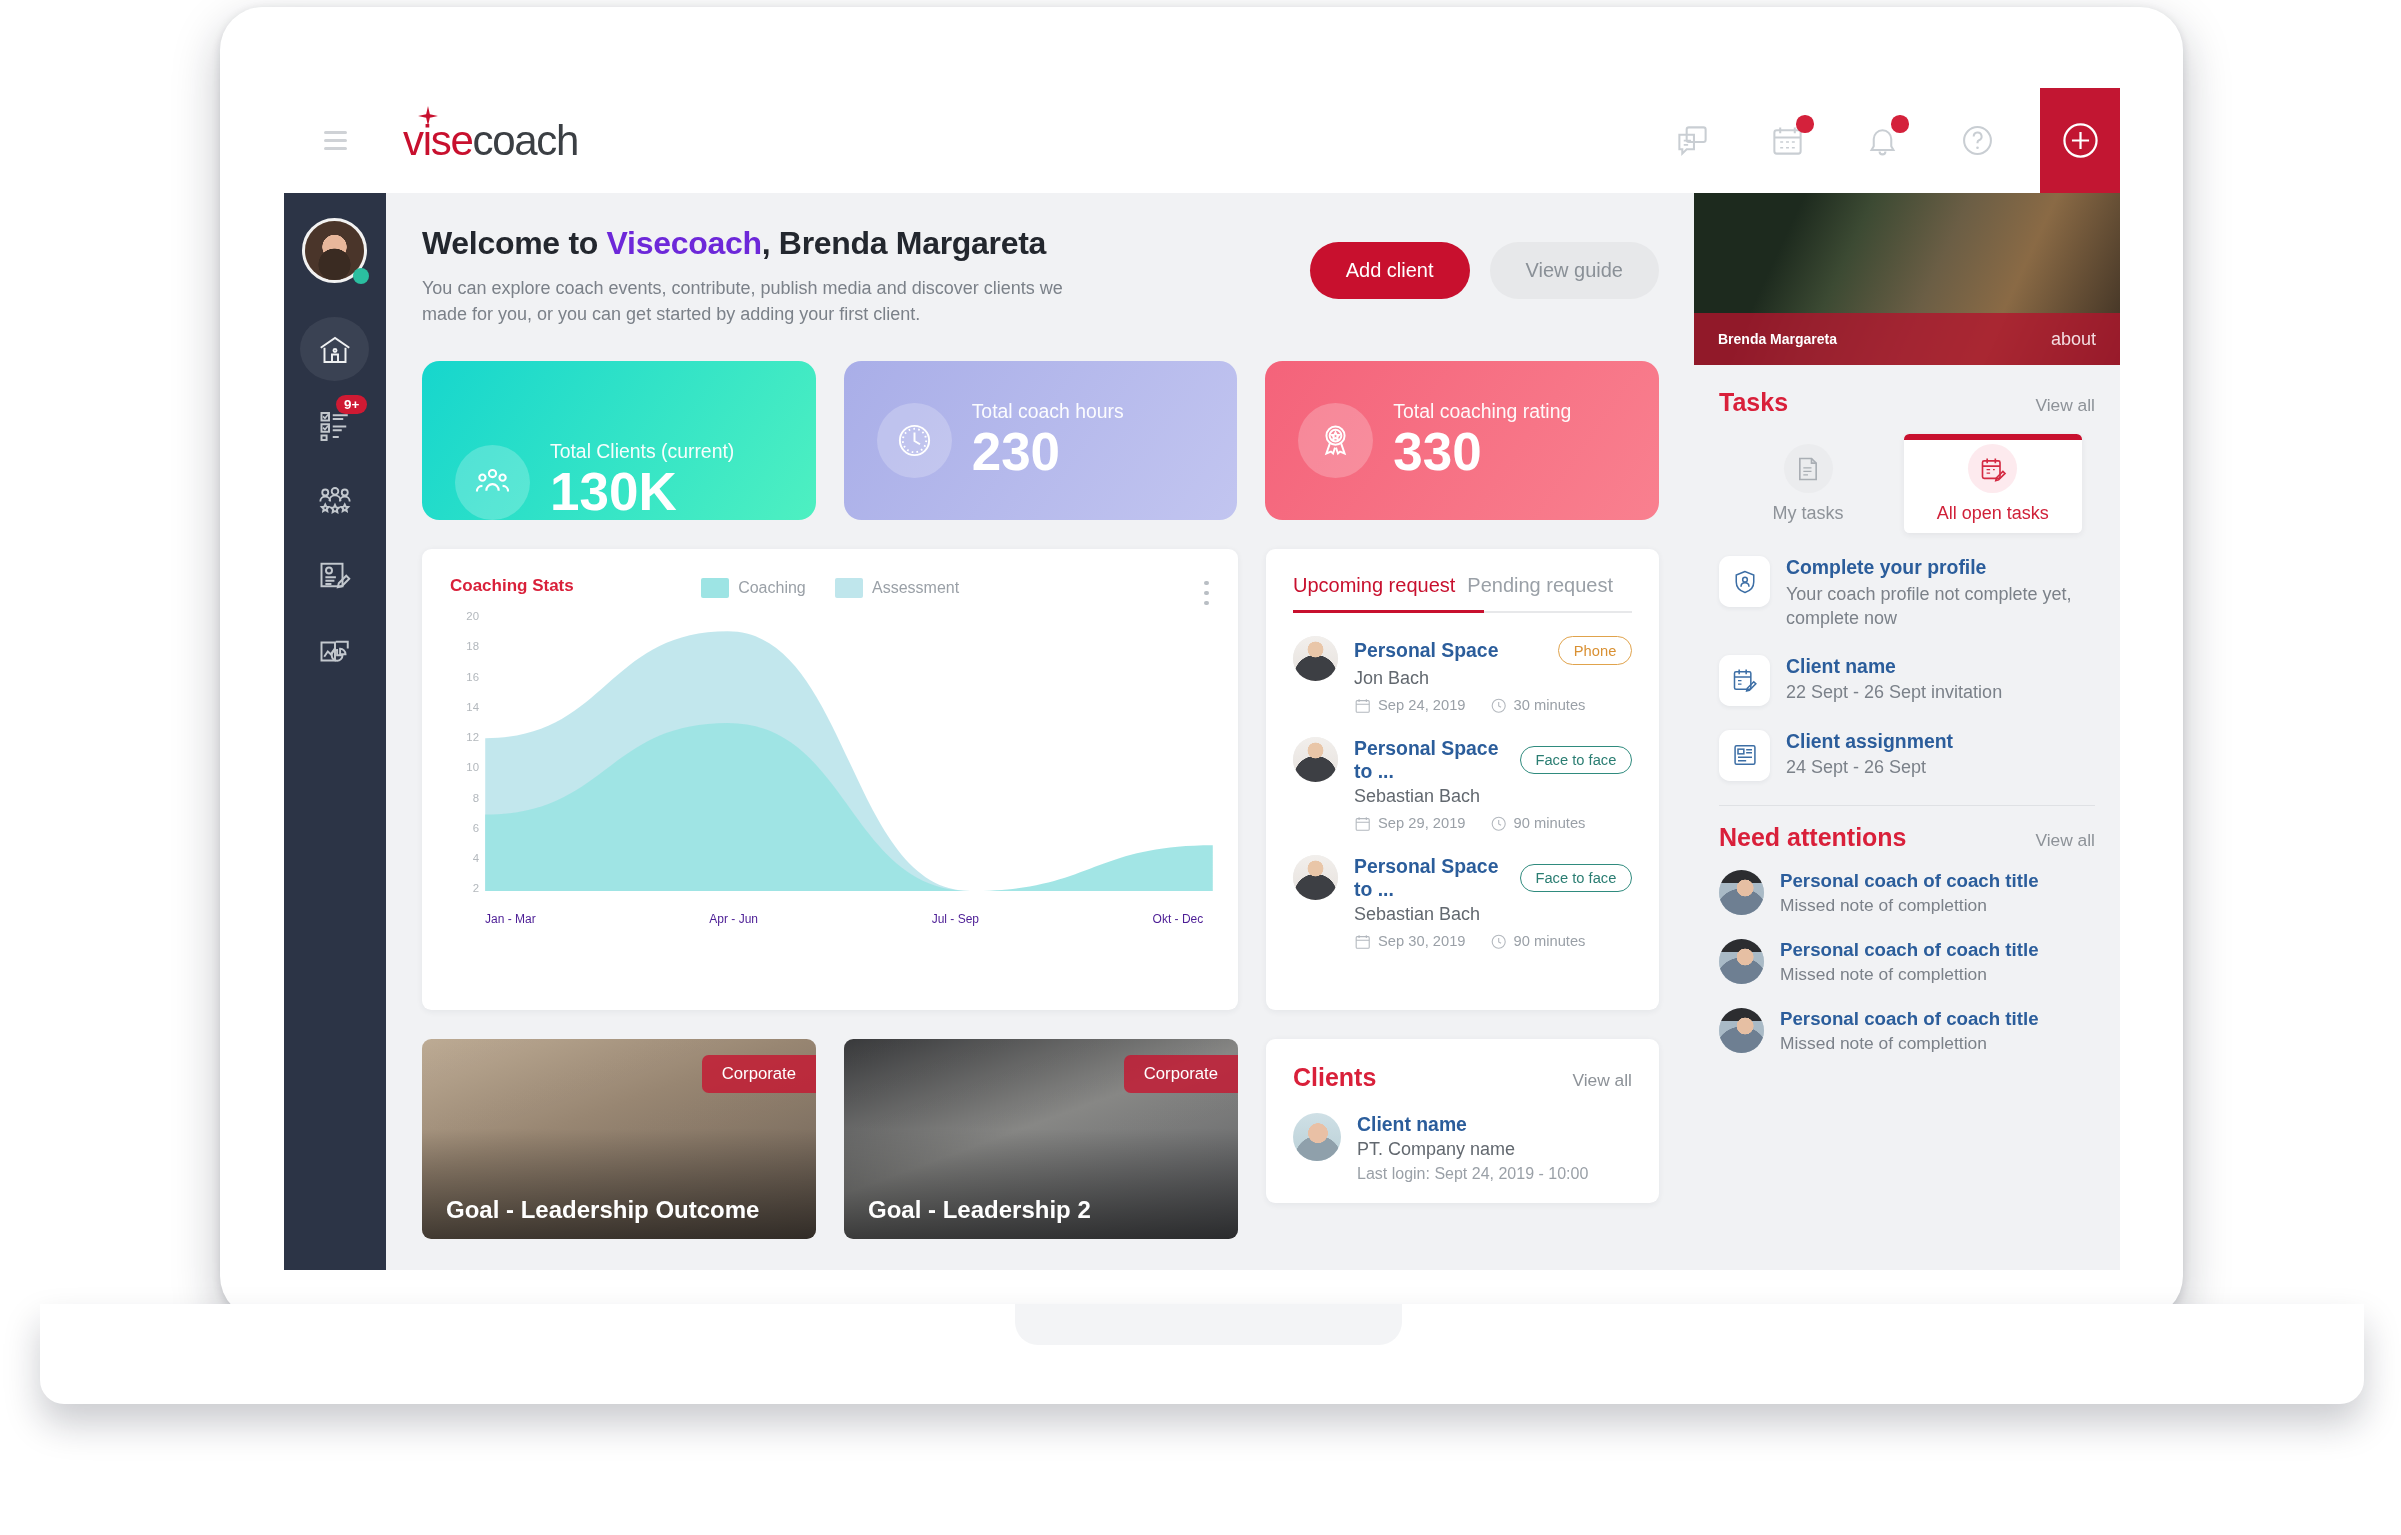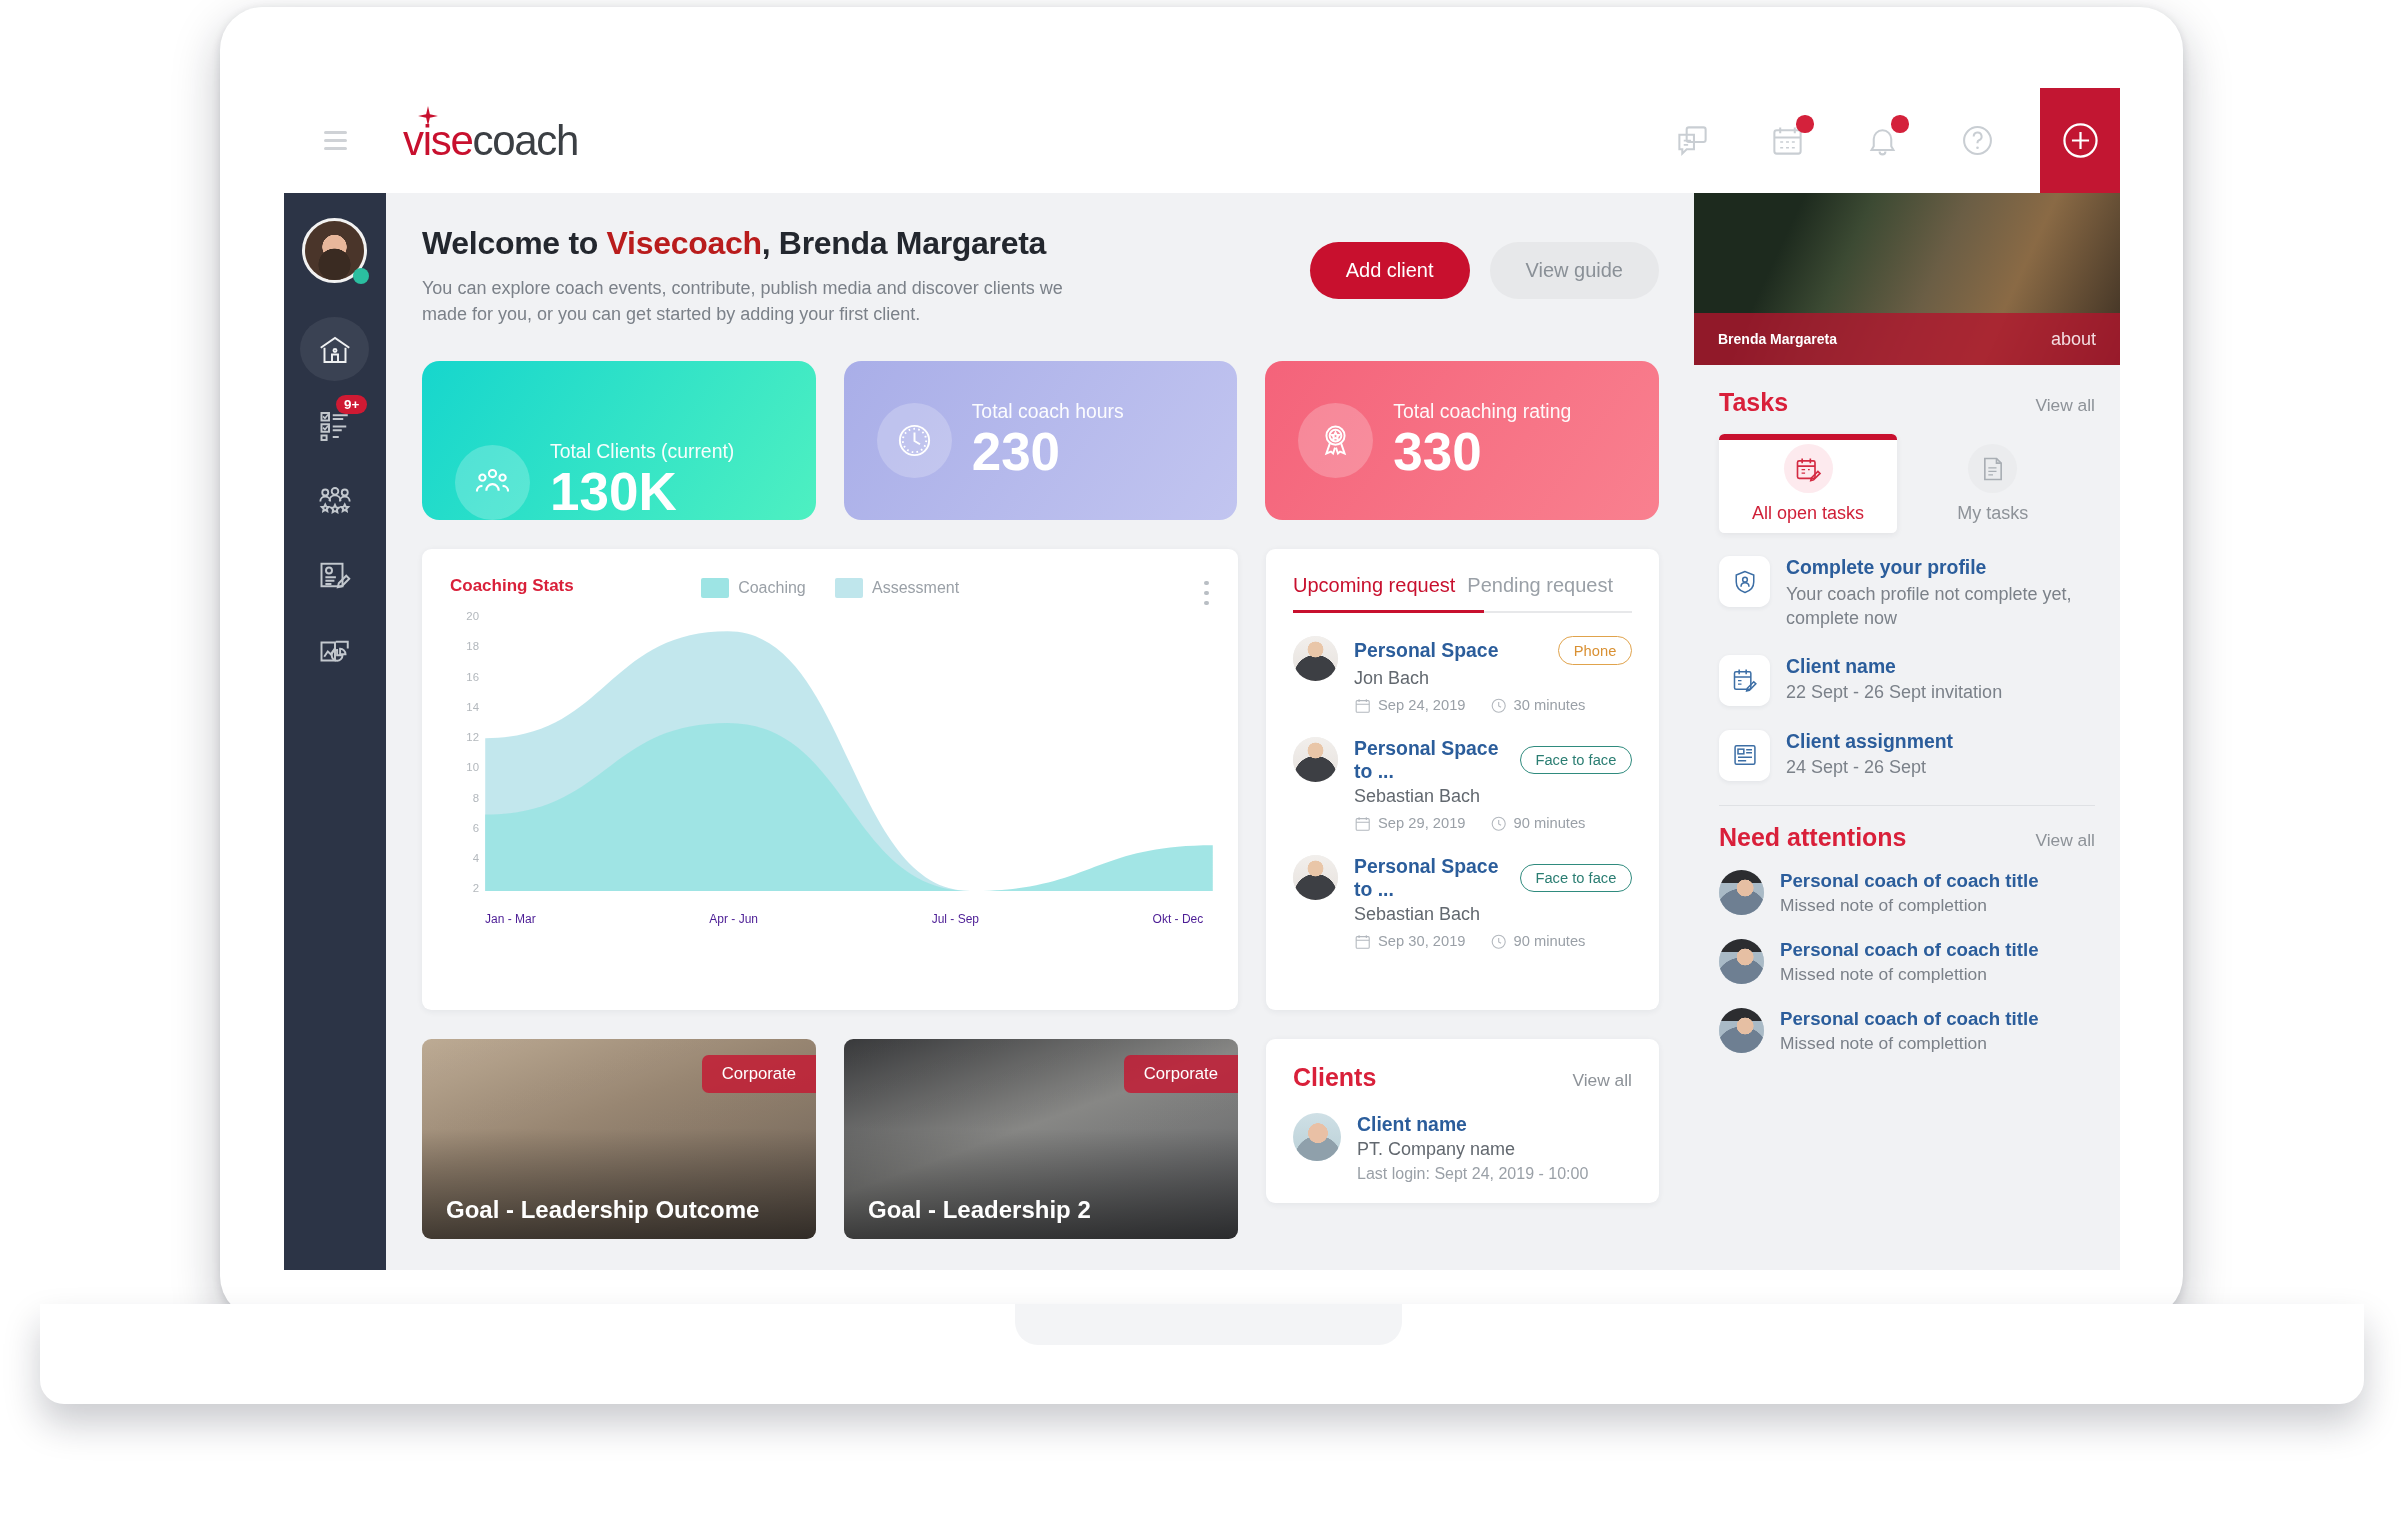--- a/index.html
+++ b/index.html
@@ -120,21 +120,21 @@
 
   
   .main {
     position: absolute; left: 102px; top: 105px;
     width: 1309px; height: 1077px;
     background: #f1f2f4;
     padding: 32px 36px 0 36px;
   }
   .welcome-row { display: flex; align-items: flex-start; justify-content: space-between; }
   .welcome-title { font-size: 32px; font-weight: bold; color: #23272e; letter-spacing: -0.3px; }
-  .welcome-title .brand { color: #b91c1c; }
+  .welcome-title .brand { color: #6d28d9; }
   .welcome-sub { margin-top: 13.4px; font-size: 18px; line-height: 1.45; color: #7b8189; max-width: 688px; }
   .cta-row { display: flex; gap: 20px; margin-top: 17.4px; }
   .btn {
     border: none; border-radius: 32px; cursor: pointer;
     font-family: "Liberation Sans", sans-serif; font-size: 20px;
     padding: 0 36px; height: 57px; line-height: 57px;
   }
   .btn-primary { background: #c8102e; color: #ffffff; }
   .btn-ghost { background: #e7e8ea; color: #8a9097; }
 
@@ -648,41 +648,41 @@
         </div>
       </div>
 
       <div class="rail-pad">
         <div class="rail-head">
           <div class="h">Tasks</div>
           <div class="view-all">View all</div>
         </div>
 
         <div class="task-tabs">
+          <div class="task-tab">
+            <span class="bubble">
+              <svg viewBox="0 0 24 24" fill="none" stroke="#a9aeb4" stroke-width="1.4">
+                <path d="M5 3h10l4 4v14H5z"></path>
+                  <path d="M15 3v4h4"></path>
+                <path d="M8 11h7M8 14h7M8 17h4" stroke-width="1.1"></path>
+              </svg>
+            </span>
+            <span class="tl">My tasks</span>
+          </div>
           <div class="task-tab active">
             <span class="bubble">
               <svg viewBox="0 0 24 24" fill="none" stroke="#d42a42" stroke-width="1.4">
                 <rect x="3" y="5" width="15" height="15" rx="1.4"></rect>
                   <path d="M3 9.5h15M7 3v4M14 3v4"></path>
                 <path d="M6.5 12.5h3M6.5 15.5h3M12 12.5h1.5" stroke-width="1.1"></path>
                 <path d="M15 19.5 20.5 14l1.8 1.8-5.5 5.5-2.4.6z"></path>
               </svg>
             </span>
             <span class="tl">All open tasks</span>
           </div>
-          <div class="task-tab">
-            <span class="bubble">
-              <svg viewBox="0 0 24 24" fill="none" stroke="#a9aeb4" stroke-width="1.4">
-                <path d="M5 3h10l4 4v14H5z"></path>
-                  <path d="M15 3v4h4"></path>
-                <path d="M8 11h7M8 14h7M8 17h4" stroke-width="1.1"></path>
-              </svg>
-            </span>
-            <span class="tl">My tasks</span>
-          </div>
         </div>
 
         <div class="task-list">
           <div class="task">
             <div class="task-ico">
               <svg viewBox="0 0 24 24" fill="none" stroke="#3c6ea5" stroke-width="1.3">
                 <path d="M12 3 4.5 6v6c0 4.5 3.3 7.7 7.5 9 4.2-1.3 7.5-4.5 7.5-9V6z"></path>
                 <circle cx="12" cy="10" r="2"></circle>
                   <path d="M8.6 16c0-2 1.5-3.3 3.4-3.3s3.4 1.3 3.4 3.3"></path>
               </svg>

